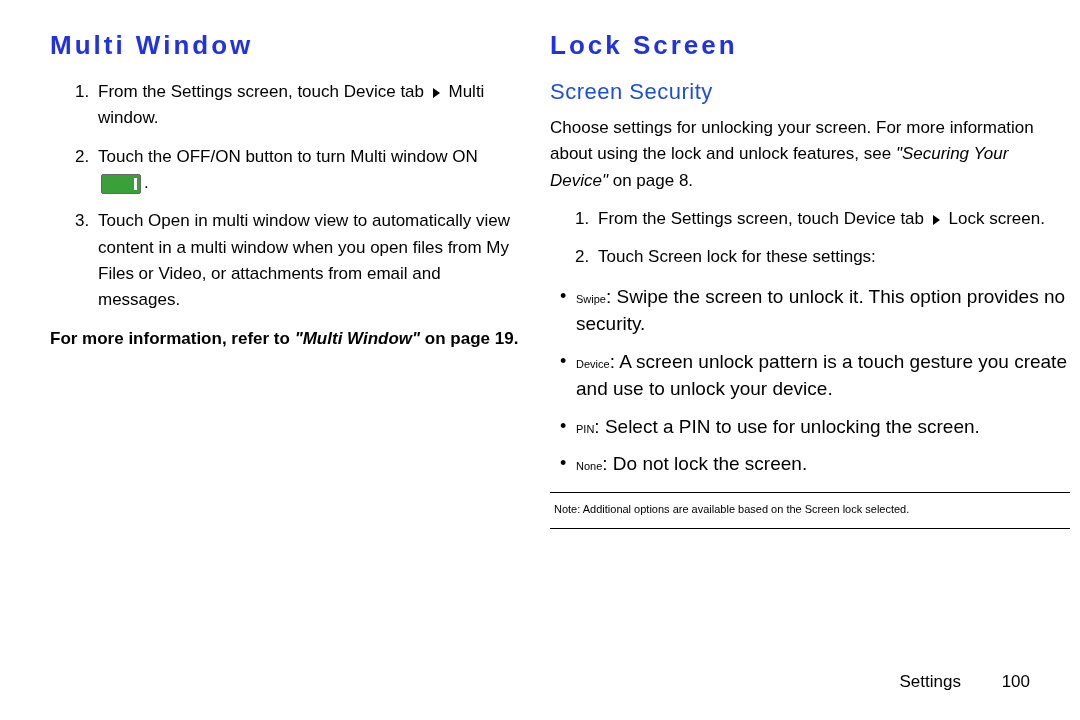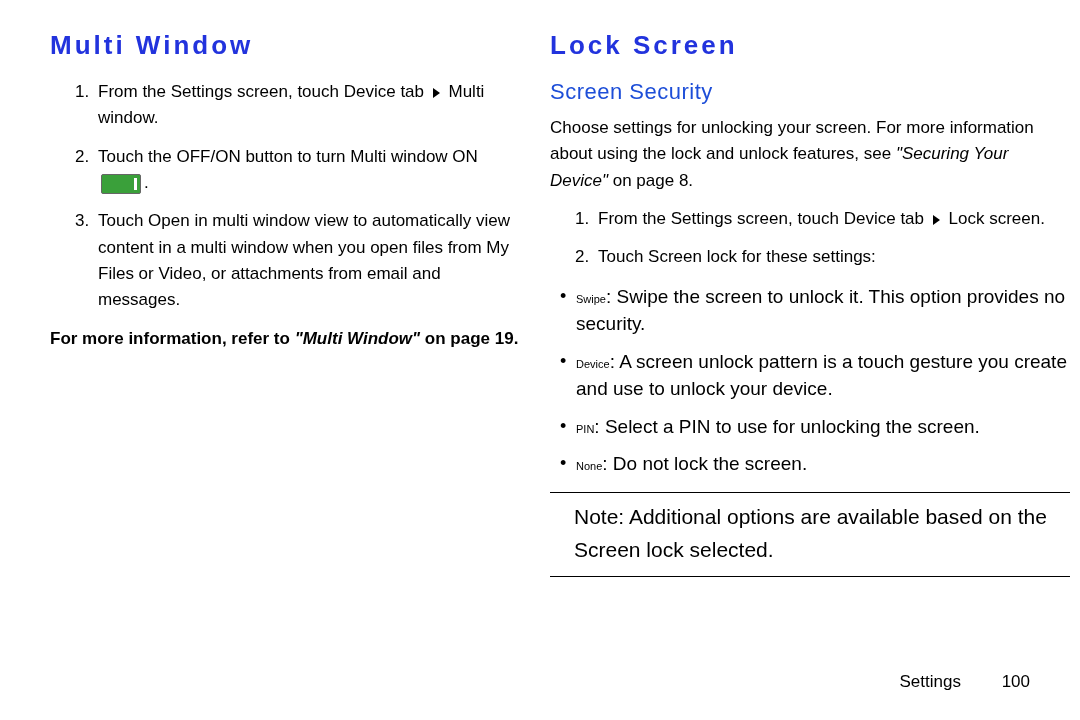--- a/index.html
+++ b/index.html
@@ -116,24 +116,23 @@
   }
   .opt-label {
     font-size: 11px;
   }
   hr.rule {
     border: none;
     border-top: 1.5px solid #000;
     margin: 10px 0 8px 0;
   }
   .note {
-    font-size: 21px;
+    font-size: 11px;
     line-height: 1.55;
     padding: 0 4px;
-    margin-left: 20px;
   }
   .footer {
     position: absolute;
     bottom: 28px;
     right: 50px;
     font-size: 17px;
   }
   .footer .pn {
     margin-left: 36px;
   }

